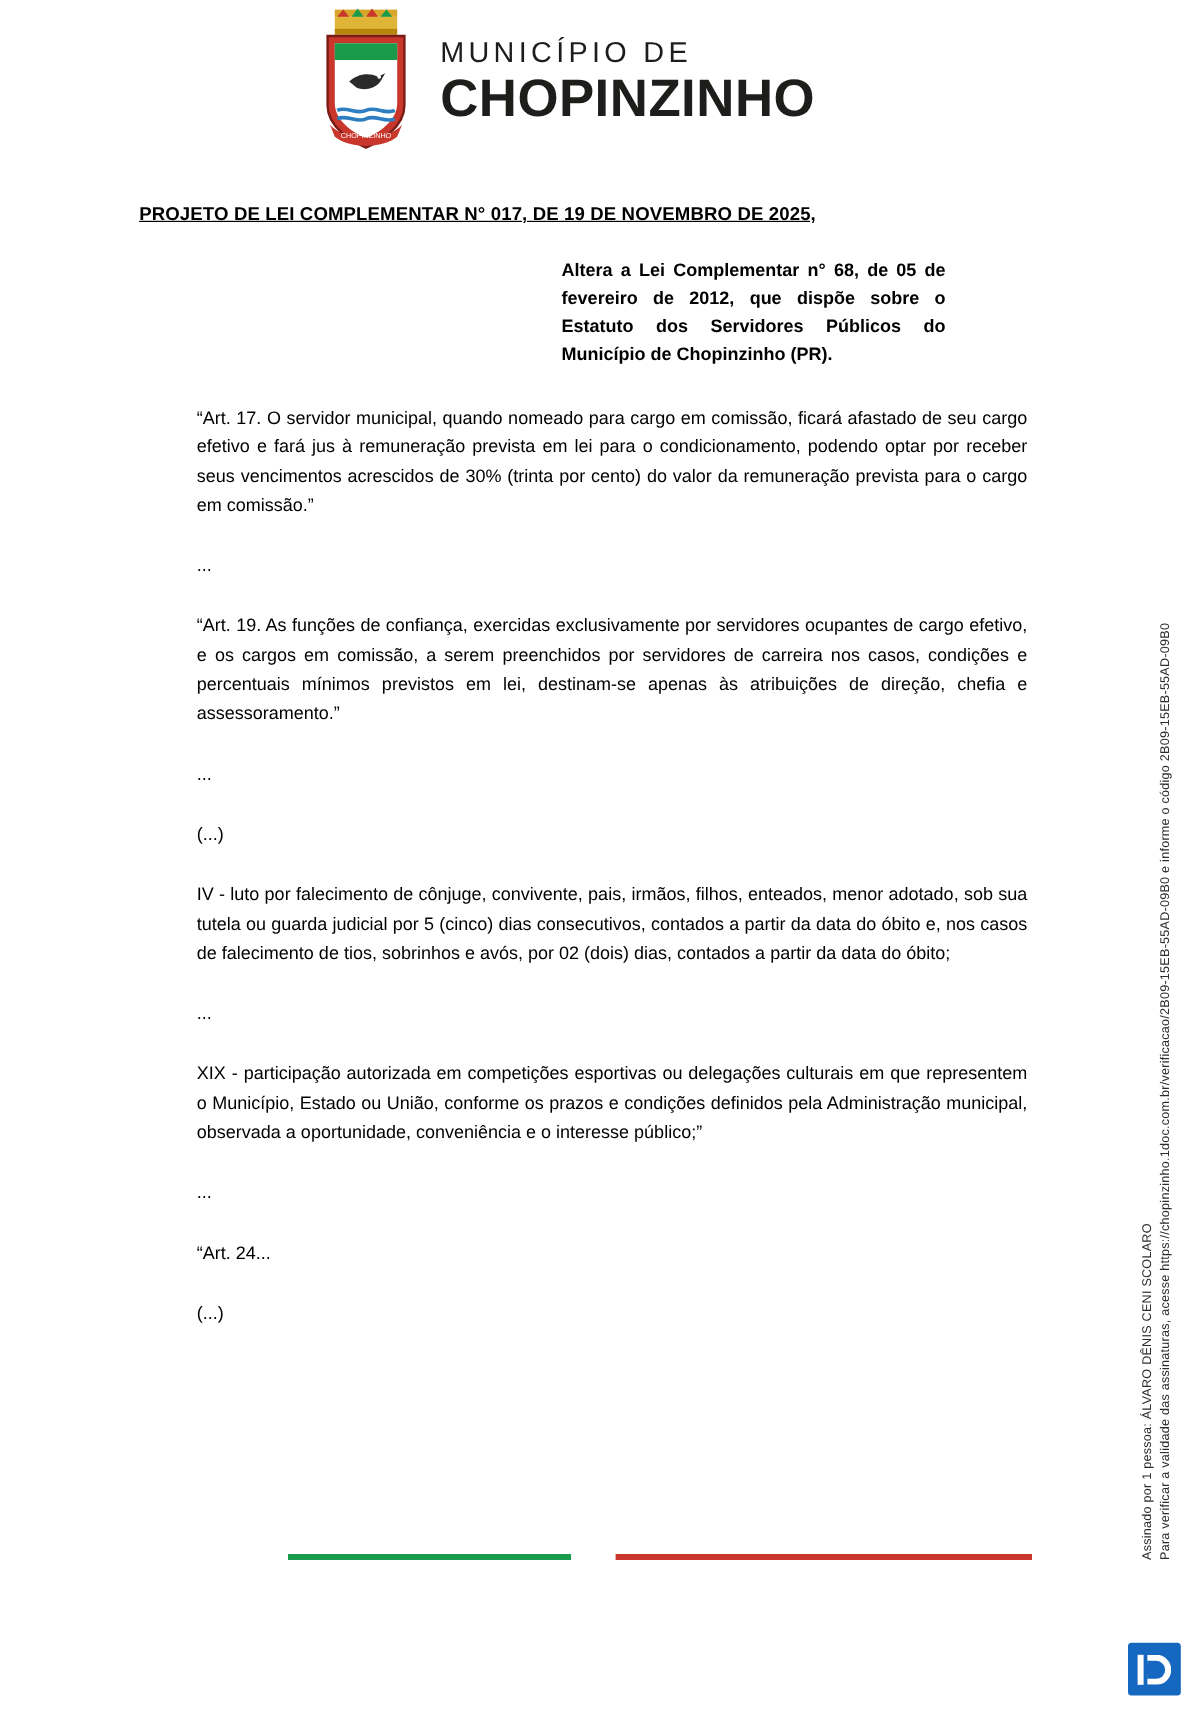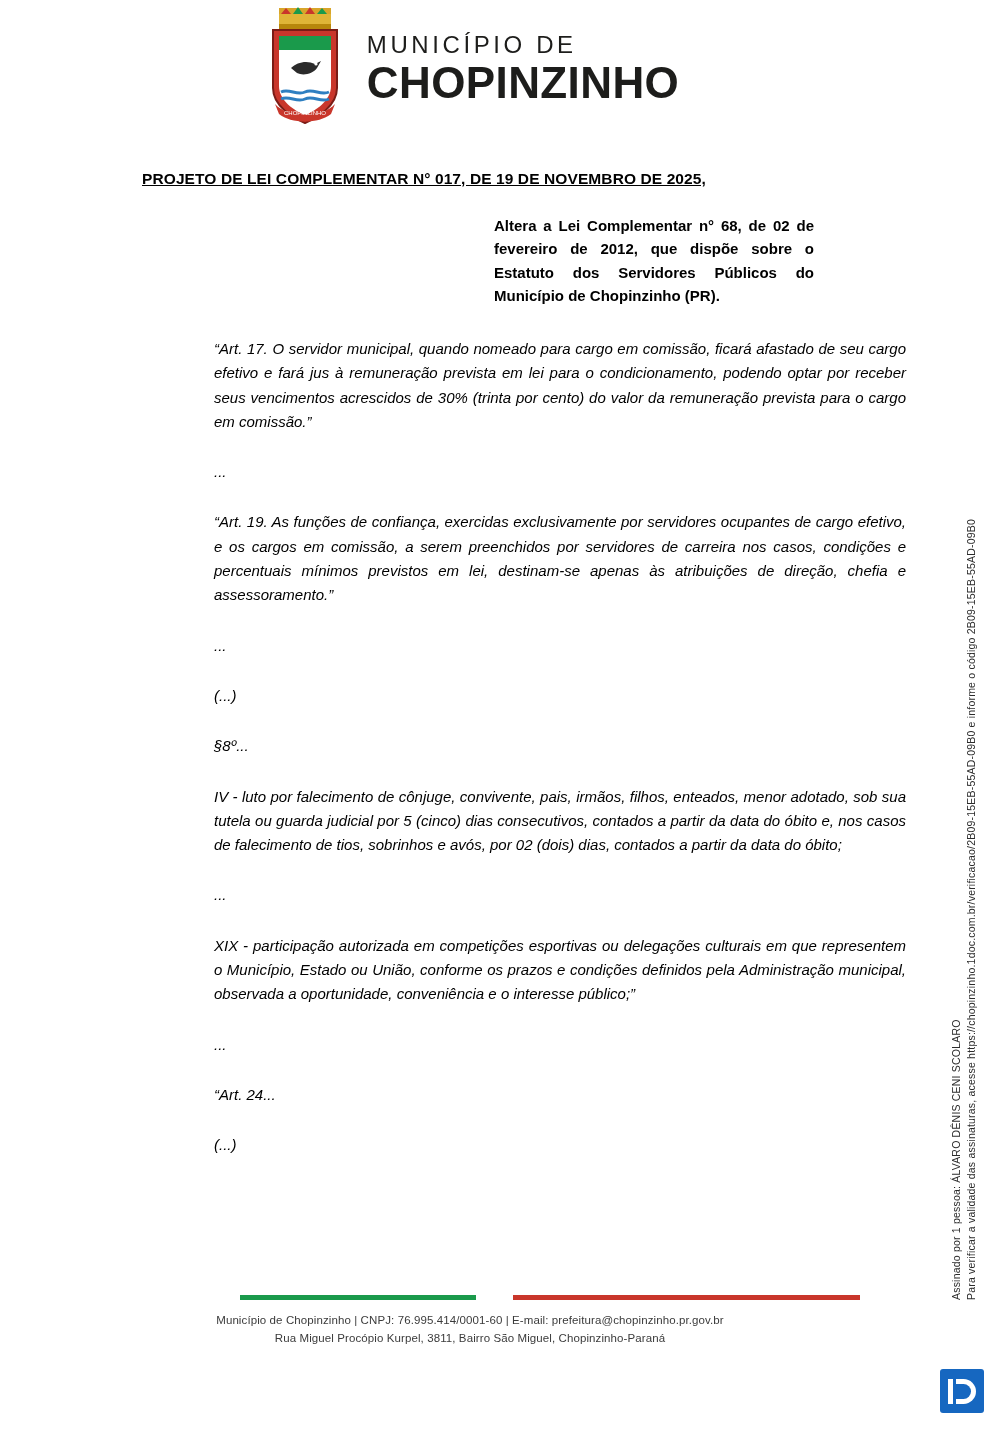--- a/index.html
+++ b/index.html
@@ -59,21 +59,21 @@
     font-size: 44px;
     font-weight: bold;
     letter-spacing: 0.4px;
     color: #1d1d1b;
     margin-top: 4px;
   }
 
   
   .doc {
     position: absolute;
-    left: 142px;
+    left: 116px;
     top: 170px;
     width: 740px;
   }
   .doc-title {
     font-size: 15.5px;
     font-weight: bold;
     text-decoration: underline;
     letter-spacing: 0.1px;
     text-align: left;
     margin: 0 0 26px 0;
@@ -90,23 +90,22 @@
   }
   .art1 {
     font-size: 15px;
     line-height: 1.55;
     text-align: justify;
     margin: 0 0 28px 0;
   }
   .art1 b { font-weight: bold; }
 
   .quoted {
-    margin-left: 72px;
+    margin-left: 48px;
     width: 692px;
-    font-style: italic;
   }
   .quoted p {
     font-size: 15px;
     line-height: 1.62;
     text-align: justify;
     text-justify: inter-word;
     margin: 0 0 26px 0;
   }
   .quoted p.ellipsis {
     margin-bottom: 26px;
@@ -240,49 +239,44 @@
         <div class="brand-top">MUNICÍPIO DE</div>
         <div class="brand-bottom">CHOPINZINHO</div>
       </div>
     </div>
   </div>
 
   <div class="doc">
 
     <h1 class="doc-title">PROJETO DE LEI COMPLEMENTAR N° 017, DE 19 DE NOVEMBRO DE 2025,</h1>
 
-    <div class="ementa">Altera a Lei Complementar n° 68, de 02 de fevereiro de 2012, que dispõe sobre o Estatuto dos Servidores Públicos do Município de Chopinzinho (PR).</div>
+    <div class="ementa">Altera a Lei Complementar n° 68, de 05 de fevereiro de 2012, que dispõe sobre o Estatuto dos Servidores Públicos do Município de Chopinzinho (PR).</div>
 
 
     <div class="quoted">
       <p>“Art. 17. O servidor municipal, quando nomeado para cargo em comissão, ficará afastado de seu cargo efetivo e fará jus à remuneração prevista em lei para o condicionamento, podendo optar por receber seus vencimentos acrescidos de 30% (trinta por cento) do valor da remuneração prevista para o cargo em comissão.”</p>
       <p class="ellipsis">...</p>
       <p>“Art. 19. As funções de confiança, exercidas exclusivamente por servidores ocupantes de cargo efetivo, e os cargos em comissão, a serem preenchidos por servidores de carreira nos casos, condições e percentuais mínimos previstos em lei, destinam-se apenas às atribuições de direção, chefia e assessoramento.”</p>
       <p class="ellipsis">...</p>
       <p>(...)</p>
-      <p>§8º...</p>
       <p>IV - luto por falecimento de cônjuge, convivente, pais, irmãos, filhos, enteados, menor adotado, sob sua tutela ou guarda judicial por 5 (cinco) dias consecutivos, contados a partir da data do óbito e, nos casos de falecimento de tios, sobrinhos e avós, por 02 (dois) dias, contados a partir da data do óbito;</p>
       <p class="ellipsis">...</p>
       <p>XIX - participação autorizada em competições esportivas ou delegações culturais em que representem o Município, Estado ou União, conforme os prazos e condições definidos pela Administração municipal, observada a oportunidade, conveniência e o interesse público;”</p>
       <p class="ellipsis">...</p>
       <p>“Art. 24...</p>
       <p>(...)</p>
     </div>
   </div>
 
   <div class="footer-rule">
     <span class="fr-green"></span>
     <span class="fr-gap"></span>
     <span class="fr-red"></span>
   </div>
 
-  <div class="footer-text">
-    <div>Município de Chopinzinho | CNPJ: 76.995.414/0001-60 | E-mail: prefeitura@chopinzinho.pr.gov.br</div>
-    <div>Rua Miguel Procópio Kurpel, 3811, Bairro São Miguel, Chopinzinho-Paraná</div>
-  </div>
 
   <div class="vside">
     <div class="vtext vtext-1">Assinado por 1 pessoa:  ÁLVARO DÊNIS CENI SCOLARO</div>
     <div class="vtext vtext-2">Para verificar a validade das assinaturas, acesse https://chopinzinho.1doc.com.br/verificacao/2B09-15EB-55AD-09B0 e informe o código 2B09-15EB-55AD-09B0</div>
   </div>
 
   <div class="id-badge">
     <span class="bar"></span>
       <span class="d"></span>
   </div>

